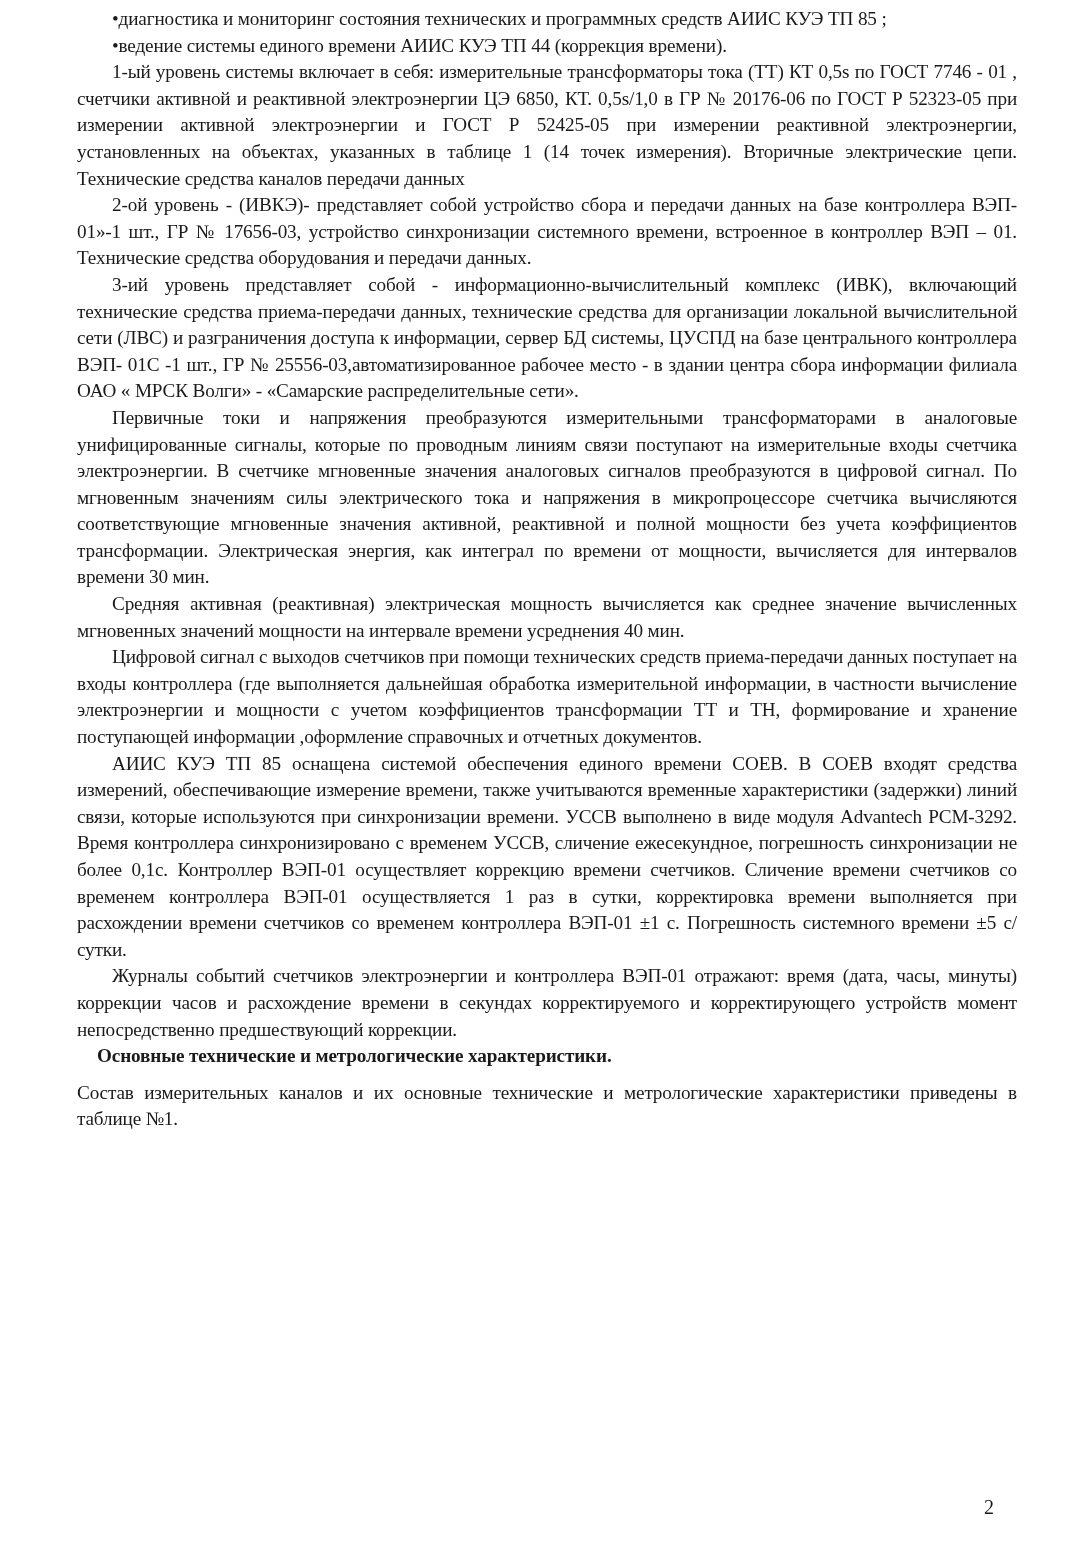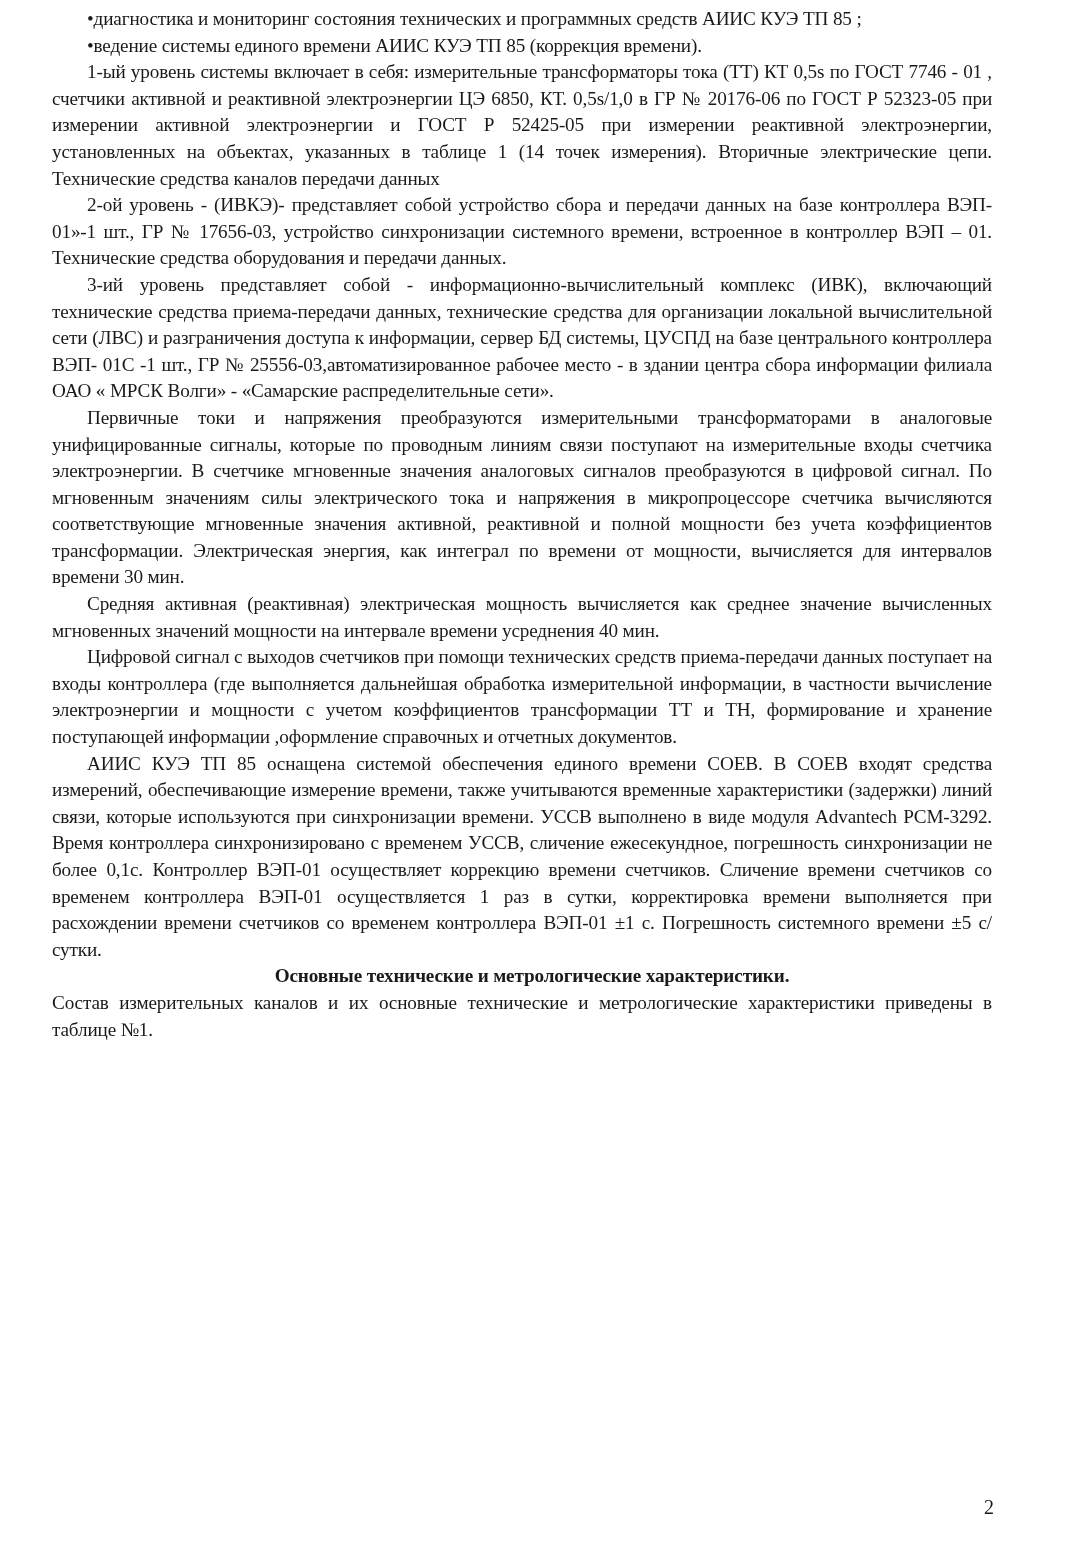--- a/index.html
+++ b/index.html
@@ -1,45 +1,46 @@
 <!DOCTYPE html>
 <html><head>
 <meta charset="utf-8">
 <style>
   html, body { margin: 0; padding: 0; background: #ffffff; }
   body { width: 1086px; height: 1560px; position: relative; overflow: hidden; }
   .page {
-    position: absolute; left: 52px; top: 6px; width: 940px;
+    position: absolute; left: 77px; top: 6px; width: 940px;
     font-family: "Liberation Serif", serif;
     font-size: 19.2px;
     line-height: 26.6px;
     color: #1a1a1a;
     letter-spacing: -0.15px;
   }
   .p { margin: 0; text-align: justify; text-indent: 35px; }
   .p.bullet { text-indent: 35px; }
   .heading {
-    margin: 0; text-align: center; font-weight: bold; padding-left: 20px;
+    margin: 0; text-align: left; font-weight: bold; padding-left: 20px;
   }
-  .p.last { margin-top: 0; text-indent: 0; }
+  .p.last { margin-top: 10px; text-indent: 0; }
   .pagenum {
     position: absolute; left: 984px; top: 1496px;
     font-family: "Liberation Serif", serif; font-size: 20px; color: #1a1a1a;
   }
 </style>
 </head>
 <body>
 
 <div class="page">
   <p class="p bullet">•диагностика и мониторинг состояния технических и программных средств АИИС КУЭ ТП 85 ;</p>
-  <p class="p bullet">•ведение системы единого времени АИИС КУЭ ТП 85 (коррекция времени).</p>
+  <p class="p bullet">•ведение системы единого времени АИИС КУЭ ТП 44 (коррекция времени).</p>
   <p class="p">1-ый уровень системы включает в себя: измерительные трансформаторы тока (ТТ) КТ 0,5s по ГОСТ 7746 - 01 , счетчики активной и реактивной электроэнергии ЦЭ 6850, КТ. 0,5s/1,0 в ГР № 20176-06  по ГОСТ Р 52323-05 при измерении активной электроэнергии и ГОСТ Р 52425-05 при измерении реактивной электроэнергии, установленных на объектах, указанных в таблице 1 (14 точек  измерения). Вторичные электрические цепи. Технические средства каналов передачи данных</p>
   <p class="p">2-ой уровень - (ИВКЭ)- представляет собой  устройство сбора и передачи данных на базе контроллера   ВЭП- 01»-1 шт., ГР № 17656-03, устройство синхронизации системного времени, встроенное  в контроллер ВЭП – 01. Технические средства оборудования и передачи данных.</p>
   <p class="p">3-ий уровень представляет собой - информационно-вычислительный комплекс (ИВК), включающий технические средства приема-передачи данных, технические средства для организации локальной вычислительной сети (ЛВС) и разграничения доступа к информации, сервер БД системы, ЦУСПД на базе центрального контроллера  ВЭП- 01С -1 шт., ГР № 25556-03,автоматизированное рабочее место - в здании центра сбора информации филиала ОАО « МРСК Волги» - «Самарские распределительные сети».</p>
   <p class="p">Первичные токи и напряжения преобразуются измерительными трансформаторами в аналоговые унифицированные сигналы, которые по проводным линиям связи поступают на измерительные входы счетчика электроэнергии. В счетчике мгновенные значения аналоговых сигналов преобразуются в цифровой сигнал. По мгновенным значениям силы электрического тока и напряжения в микропроцессоре счетчика вычисляются соответствующие мгновенные значения активной, реактивной и полной мощности без учета коэффициентов трансформации. Электрическая энергия, как интеграл по времени от мощности, вычисляется для интервалов времени 30 мин.</p>
   <p class="p">Средняя активная (реактивная) электрическая мощность вычисляется как среднее значение вычисленных мгновенных значений мощности на интервале времени усреднения 40 мин.</p>
   <p class="p">Цифровой сигнал с выходов счетчиков при помощи технических средств приема-передачи данных поступает на входы контроллера (где выполняется дальнейшая обработка измерительной информации, в частности вычисление электроэнергии и мощности с учетом коэффициентов трансформации ТТ и ТН, формирование и хранение поступающей информации ,оформление справочных и отчетных документов.</p>
   <p class="p">АИИС КУЭ ТП 85 оснащена системой обеспечения единого времени СОЕВ. В СОЕВ входят средства измерений, обеспечивающие измерение времени, также учитываются временные характеристики (задержки) линий связи, которые используются при синхронизации времени. УССВ выполнено в виде модуля Advantech PCM-3292. Время контроллера синхронизировано с временем УССВ, сличение ежесекундное, погрешность синхронизации не более 0,1с. Контроллер ВЭП-01 осуществляет коррекцию времени счетчиков. Сличение времени счетчиков со временем контроллера ВЭП-01  осуществляется 1 раз в сутки, корректировка времени выполняется при расхождении времени счетчиков со временем контроллера ВЭП-01 ±1 с. Погрешность системного времени ±5 с/сутки.</p>
+  <p class="p">Журналы событий счетчиков электроэнергии и контроллера ВЭП-01  отражают: время (дата, часы, минуты) коррекции часов и расхождение времени в секундах корректируемого и корректирующего устройств момент непосредственно предшествующий коррекции.</p>
   <p class="heading">Основные технические и метрологические характеристики.</p>
   <p class="p last">Состав измерительных каналов и их основные технические и метрологические характеристики приведены в таблице №1.</p>
 </div>
 
 <div class="pagenum">2</div>
 
 </body></html>

